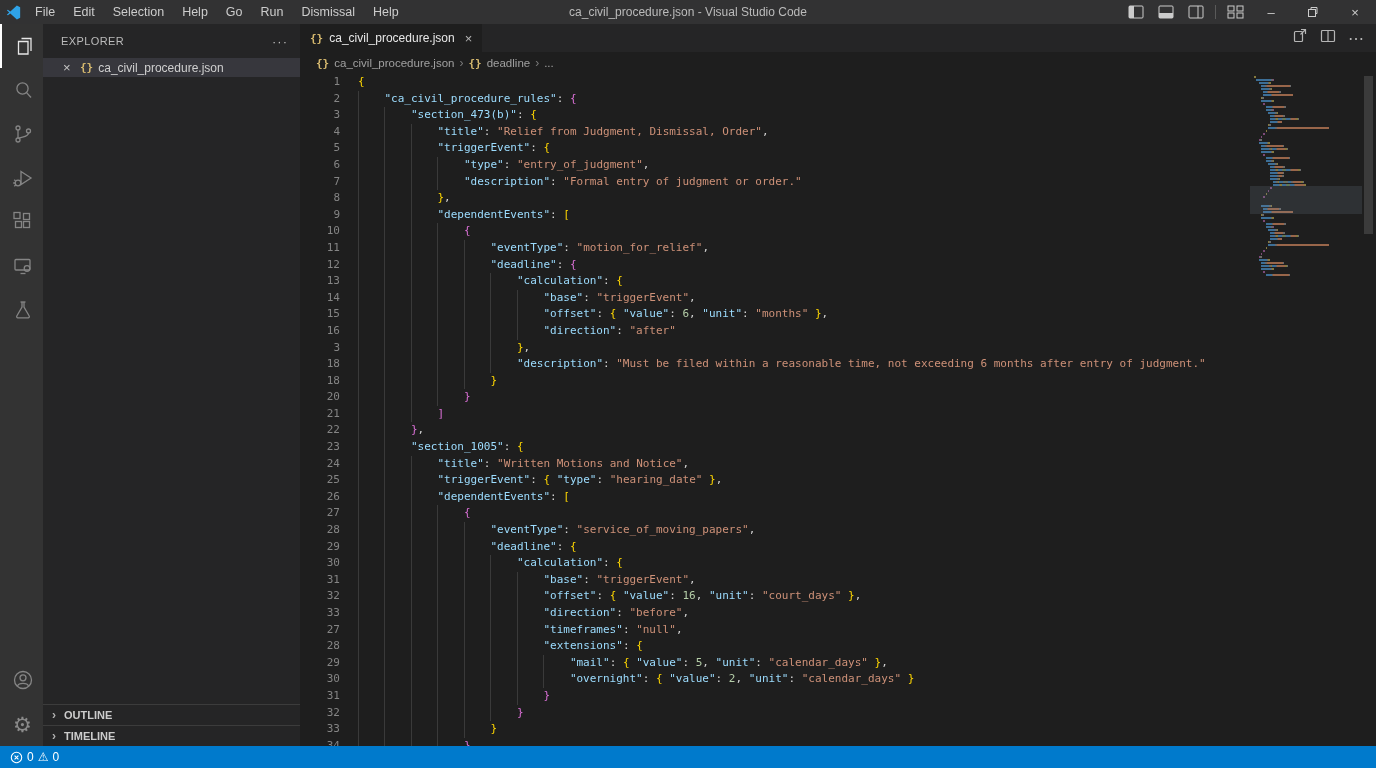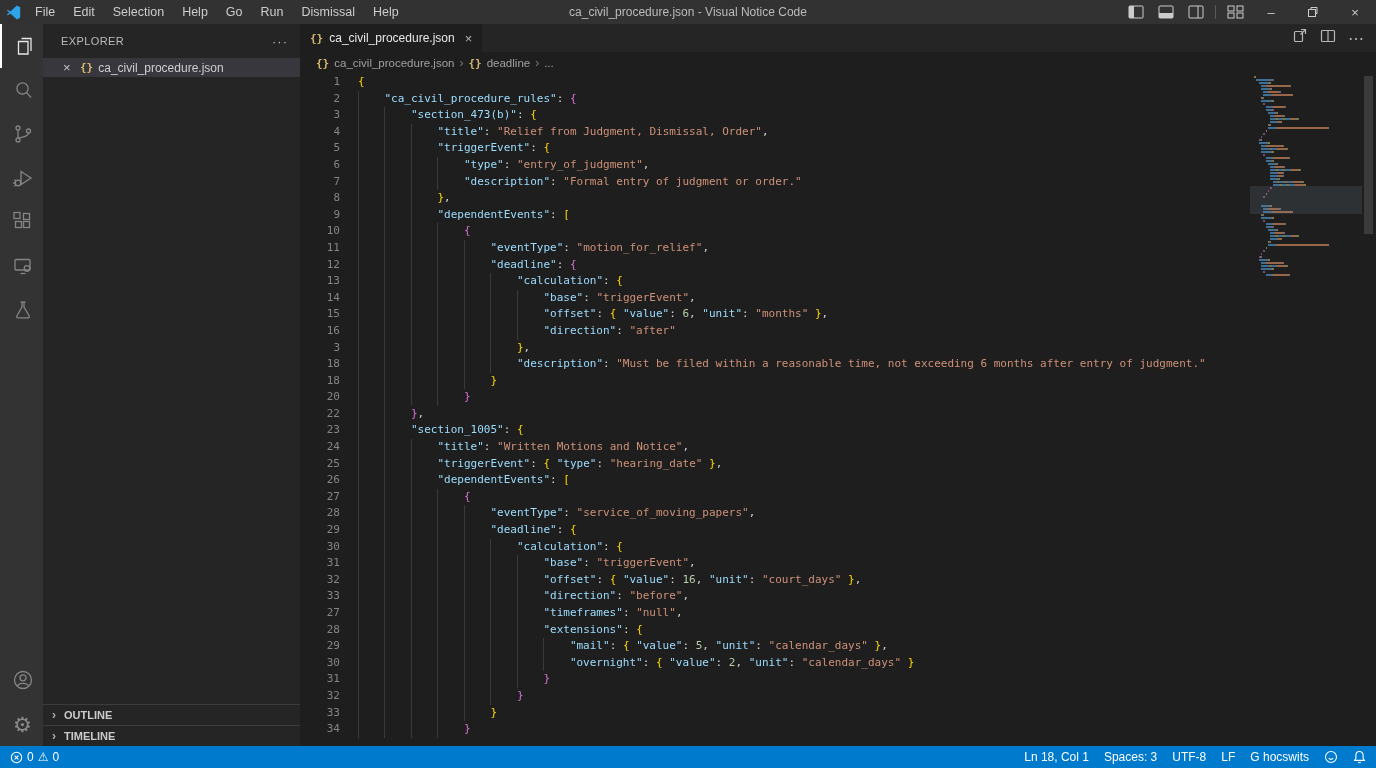--- a/index.html
+++ b/index.html
@@ -84,21 +84,21 @@
   <span style="display:flex;">
       <span class="menu-item">File</span>
       <span class="menu-item">Edit</span>
       <span class="menu-item">Selection</span>
       <span class="menu-item">Help</span>
       <span class="menu-item">Go</span>
       <span class="menu-item">Run</span>
       <span class="menu-item">Dismissal</span>
       <span class="menu-item">Help</span>
     </span>
-  <span class="tb-title">ca_civil_procedure.json - Visual Notice Code</span>
+  <span class="tb-title">ca_civil_procedure.json - Visual Studio Code</span>
   <span class="tb-right">
     <span class="tb-ico">
       <svg width="16" height="14" viewBox="0 0 16 14">
           <rect x="1" y="1" width="14" height="12" rx="1" stroke="#cccccc" fill="none"></rect>
           <rect x="1" y="1" width="5" height="12" fill="#cccccc"></rect>
         </svg>
     </span>
     <span class="tb-ico">
       <svg width="16" height="14" viewBox="0 0 16 14">
           <rect x="1" y="1" width="14" height="12" rx="1" stroke="#cccccc" fill="none"></rect>
@@ -265,20 +265,21 @@
           <div class="code-row"><span class="ln">11</span><span class="code-text"><span class="indu"></span><span class="indu"></span><span class="indu"></span><span class="indu"></span><span class="indu"></span><span class="t-k">"eventType"</span><span class="t-p">: </span><span class="t-s">"motion_for_relief"</span><span class="t-p">,</span></span></div>
           <div class="code-row"><span class="ln">12</span><span class="code-text"><span class="indu"></span><span class="indu"></span><span class="indu"></span><span class="indu"></span><span class="indu"></span><span class="t-k">"deadline"</span><span class="t-p">: </span><span class="t-b2">{</span></span></div>
           <div class="code-row"><span class="ln">13</span><span class="code-text"><span class="indu"></span><span class="indu"></span><span class="indu"></span><span class="indu"></span><span class="indu"></span><span class="indu"></span><span class="t-k">"calculation"</span><span class="t-p">: </span><span class="t-b1">{</span></span></div>
           <div class="code-row"><span class="ln">14</span><span class="code-text"><span class="indu"></span><span class="indu"></span><span class="indu"></span><span class="indu"></span><span class="indu"></span><span class="indu"></span><span class="indu"></span><span class="t-k">"base"</span><span class="t-p">: </span><span class="t-s">"triggerEvent"</span><span class="t-p">,</span></span></div>
           <div class="code-row"><span class="ln">15</span><span class="code-text"><span class="indu"></span><span class="indu"></span><span class="indu"></span><span class="indu"></span><span class="indu"></span><span class="indu"></span><span class="indu"></span><span class="t-k">"offset"</span><span class="t-p">: </span><span class="t-b1">{ </span><span class="t-k">"value"</span><span class="t-p">: </span><span class="t-n">6</span><span class="t-p">, </span><span class="t-k">"unit"</span><span class="t-p">: </span><span class="t-s">"months"</span><span class="t-b1"> }</span><span class="t-p">,</span></span></div>
           <div class="code-row"><span class="ln">16</span><span class="code-text"><span class="indu"></span><span class="indu"></span><span class="indu"></span><span class="indu"></span><span class="indu"></span><span class="indu"></span><span class="indu"></span><span class="t-k">"direction"</span><span class="t-p">: </span><span class="t-s">"after"</span></span></div>
           <div class="code-row"><span class="ln">3</span><span class="code-text"><span class="indu"></span><span class="indu"></span><span class="indu"></span><span class="indu"></span><span class="indu"></span><span class="indu"></span><span class="t-b1">}</span><span class="t-p">,</span></span></div>
           <div class="code-row"><span class="ln">18</span><span class="code-text"><span class="indu"></span><span class="indu"></span><span class="indu"></span><span class="indu"></span><span class="indu"></span><span class="indu"></span><span class="t-k">"description"</span><span class="t-p">: </span><span class="t-s">"Must be filed within a reasonable time, not exceeding 6 months after entry of judgment."</span></span></div>
           <div class="code-row"><span class="ln">18</span><span class="code-text"><span class="indu"></span><span class="indu"></span><span class="indu"></span><span class="indu"></span><span class="indu"></span><span class="t-b1">}</span></span></div>
           <div class="code-row"><span class="ln">20</span><span class="code-text"><span class="indu"></span><span class="indu"></span><span class="indu"></span><span class="indu"></span><span class="t-b2">}</span></span></div>
+          <div class="code-row"><span class="ln">21</span><span class="code-text"><span class="indu"></span><span class="indu"></span><span class="indu"></span><span class="t-b2">]</span></span></div>
           <div class="code-row"><span class="ln">22</span><span class="code-text"><span class="indu"></span><span class="indu"></span><span class="t-b2">}</span><span class="t-p">,</span></span></div>
           <div class="code-row"><span class="ln">23</span><span class="code-text"><span class="indu"></span><span class="indu"></span><span class="t-k">"section_1005"</span><span class="t-p">: </span><span class="t-b1">{</span></span></div>
           <div class="code-row"><span class="ln">24</span><span class="code-text"><span class="indu"></span><span class="indu"></span><span class="indu"></span><span class="t-k">"title"</span><span class="t-p">: </span><span class="t-s">"Written Motions and Notice"</span><span class="t-p">,</span></span></div>
           <div class="code-row"><span class="ln">25</span><span class="code-text"><span class="indu"></span><span class="indu"></span><span class="indu"></span><span class="t-k">"triggerEvent"</span><span class="t-p">: </span><span class="t-b1">{ </span><span class="t-k">"type"</span><span class="t-p">: </span><span class="t-s">"hearing_date"</span><span class="t-b1"> }</span><span class="t-p">,</span></span></div>
           <div class="code-row"><span class="ln">26</span><span class="code-text"><span class="indu"></span><span class="indu"></span><span class="indu"></span><span class="t-k">"dependentEvents"</span><span class="t-p">: </span><span class="t-b1">[</span></span></div>
           <div class="code-row"><span class="ln">27</span><span class="code-text"><span class="indu"></span><span class="indu"></span><span class="indu"></span><span class="indu"></span><span class="t-b2">{</span></span></div>
           <div class="code-row"><span class="ln">28</span><span class="code-text"><span class="indu"></span><span class="indu"></span><span class="indu"></span><span class="indu"></span><span class="indu"></span><span class="t-k">"eventType"</span><span class="t-p">: </span><span class="t-s">"service_of_moving_papers"</span><span class="t-p">,</span></span></div>
           <div class="code-row"><span class="ln">29</span><span class="code-text"><span class="indu"></span><span class="indu"></span><span class="indu"></span><span class="indu"></span><span class="indu"></span><span class="t-k">"deadline"</span><span class="t-p">: </span><span class="t-b1">{</span></span></div>
           <div class="code-row"><span class="ln">30</span><span class="code-text"><span class="indu"></span><span class="indu"></span><span class="indu"></span><span class="indu"></span><span class="indu"></span><span class="indu"></span><span class="t-k">"calculation"</span><span class="t-p">: </span><span class="t-b1">{</span></span></div>
           <div class="code-row"><span class="ln">31</span><span class="code-text"><span class="indu"></span><span class="indu"></span><span class="indu"></span><span class="indu"></span><span class="indu"></span><span class="indu"></span><span class="indu"></span><span class="t-k">"base"</span><span class="t-p">: </span><span class="t-s">"triggerEvent"</span><span class="t-p">,</span></span></div>
@@ -374,33 +375,13 @@
     <span class="st-item">
       <svg width="13" height="13" viewBox="0 0 13 13">
           <circle cx="6.5" cy="6.5" r="5.2"></circle>
           <path d="M4.6 4.6l3.8 3.8M8.4 4.6 4.6 8.4"></path>
         </svg>
       <span>0</span>
       <span class="warn-glyph">⚠</span>
       <span>0</span>
     </span>
   </div>
-  <div class="st-right">
-    <span class="st-item">Ln 18, Col 1</span>
-    <span class="st-item">Spaces: 3</span>
-    <span class="st-item">UTF-8</span>
-    <span class="st-item">LF</span>
-    <span class="st-item">G hocswits</span>
-    <span class="st-item">
-      <svg width="14" height="14" viewBox="0 0 14 14">
-          <circle cx="7" cy="7" r="5.5"></circle>
-          <path d="M4.8 8.2c1.2 1.6 3.2 1.6 4.4 0"></path>
-          <path d="M5 5.4h.1M9 5.4h.1" stroke-width="1.6"></path>
-        </svg>
-    </span>
-    <span class="st-item">
-      <svg width="13" height="14" viewBox="0 0 13 14">
-          <path d="M6.5 1.5c-2.1 0-3.6 1.6-3.6 3.7v3L1.6 10.4h9.8L10.1 8.2v-3c0-2.1-1.5-3.7-3.6-3.7z"></path>
-          <path d="M5.4 12a1.2 1.2 0 0 0 2.2 0"></path>
-        </svg>
-    </span>
-  </div>
 </div>
 
 </body></html>

